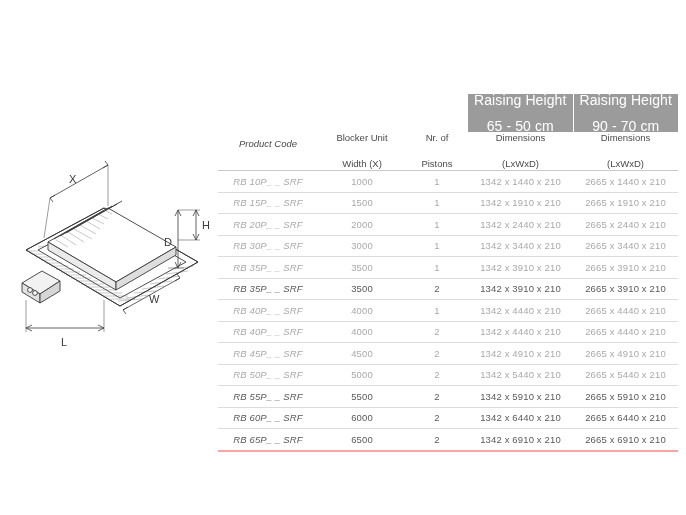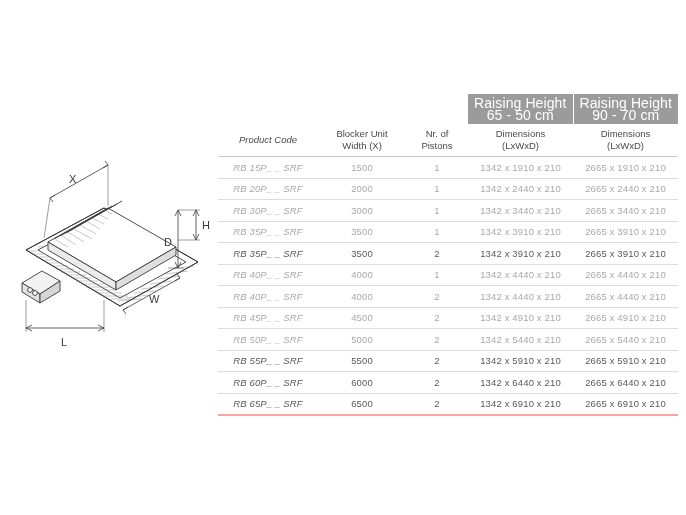--- a/index.html
+++ b/index.html
@@ -71,21 +71,21 @@
     letter-spacing: .15px;
   }
   .row.faint td { color: #a9a9a9; }
   .row:last-child td { border-bottom: 2px solid #fca5a5; }
 
   .code-cell { width: 100px; font-style: italic; }
   .width-cell { width: 88px; }
   .pist-cell { width: 62px; }
   .dim-cell { width: 105px; }
 
-  .hdr-line2 { display: block; }
+  .hdr-line2 { display: block; margin-top: 14px; }
 
   
 
   svg { display: block; }
 </style>
 </head>
 <body>
 
 <div id="diagram">
   <svg width="205" height="215" viewBox="0 0 205 215">
@@ -231,20 +231,27 @@
         <span class="hdr-line2">(LxWxD)</span>
       </th>
       <th class="col-head dim-cell">
         <span>Dimensions</span>
         <span class="hdr-line2">(LxWxD)</span>
       </th>
     </tr>
   </thead>
   <tbody>
     <tr class="row faint">
+      <td class="code-cell">RB 10P_ _ SRF</td>
+      <td class="width-cell">1000</td>
+      <td class="pist-cell">1</td>
+      <td class="dim-cell">1342 x 1440 x 210</td>
+      <td class="dim-cell">2665 x 1440 x 210</td>
+    </tr>
+    <tr class="row faint">
       <td class="code-cell">RB 15P_ _ SRF</td>
       <td class="width-cell">1500</td>
       <td class="pist-cell">1</td>
       <td class="dim-cell">1342 x 1910 x 210</td>
       <td class="dim-cell">2665 x 1910 x 210</td>
     </tr>
     <tr class="row faint">
       <td class="code-cell">RB 20P_ _ SRF</td>
       <td class="width-cell">2000</td>
       <td class="pist-cell">1</td>

